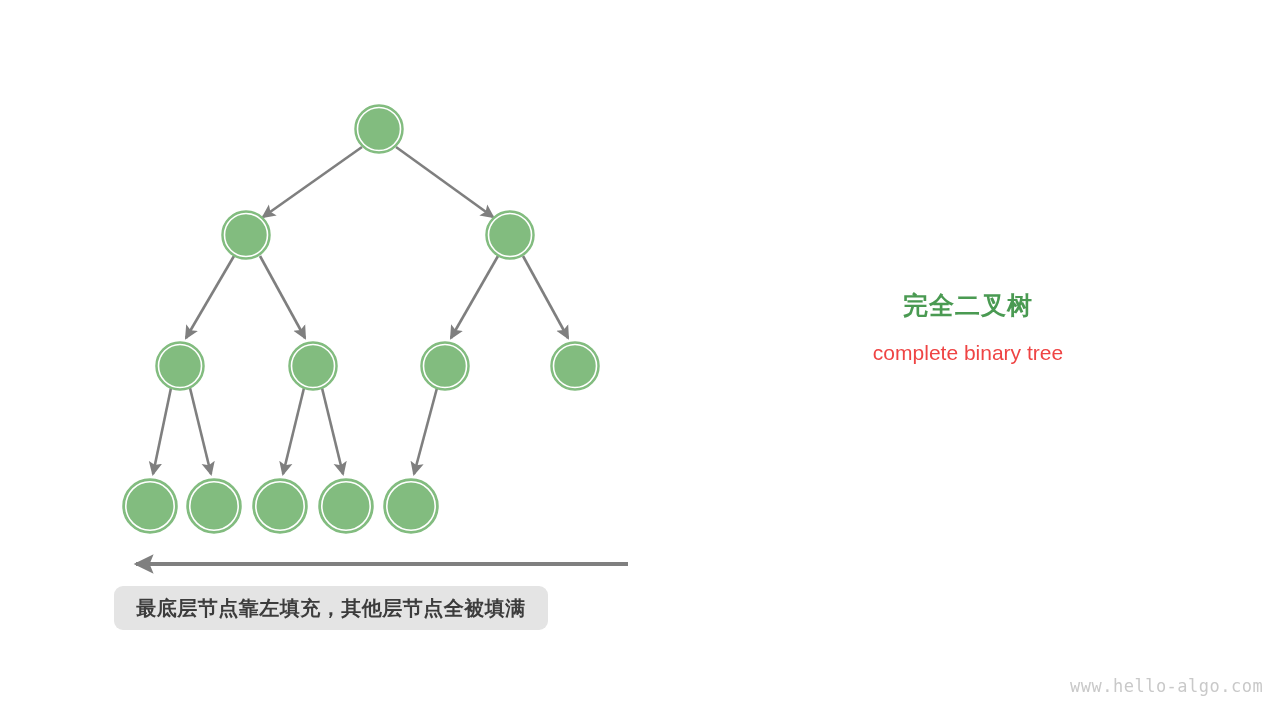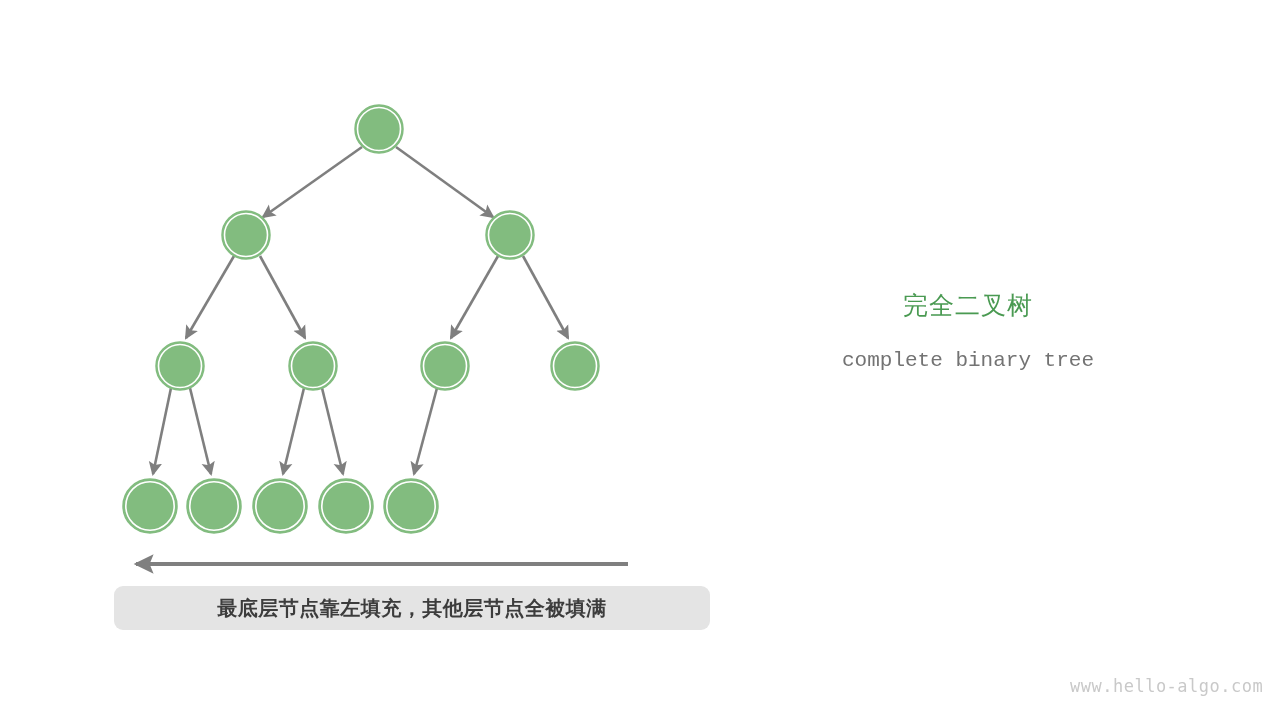--- a/index.html
+++ b/index.html
@@ -24,38 +24,38 @@
   .label-block {
     position: absolute;
     left: 768px;
     top: 288px;
     width: 400px;
     text-align: center;
   }
   .title-cn {
     font-family: "Liberation Sans", "DejaVu Sans", sans-serif;
     font-size: 25px;
-    font-weight: normal;
+    font-weight: bold;
     color: #4a9a52;
     letter-spacing: 1px;
     line-height: 34px;
   }
   .title-en {
-    font-family: Liberation Mono, monospace;
+    font-family: Liberation Sans, sans-serif;
     font-size: 21px;
-    color: #737373;
+    color: #ef4444;
     line-height: 30px;
-    margin-top: 24px;
+    margin-top: 16px;
     letter-spacing: 0px;
   }
   .caption-box {
     position: absolute;
     left: 114px;
     top: 586px;
-    width: 596px;
+    width: 434px;
     height: 44px;
     background: #e4e4e4;
     border-radius: 9px;
     display: flex;
     align-items: center;
     justify-content: center;
   }
   .caption-text {
     font-family: "Liberation Sans", "DejaVu Sans", sans-serif;
     font-size: 20px;

